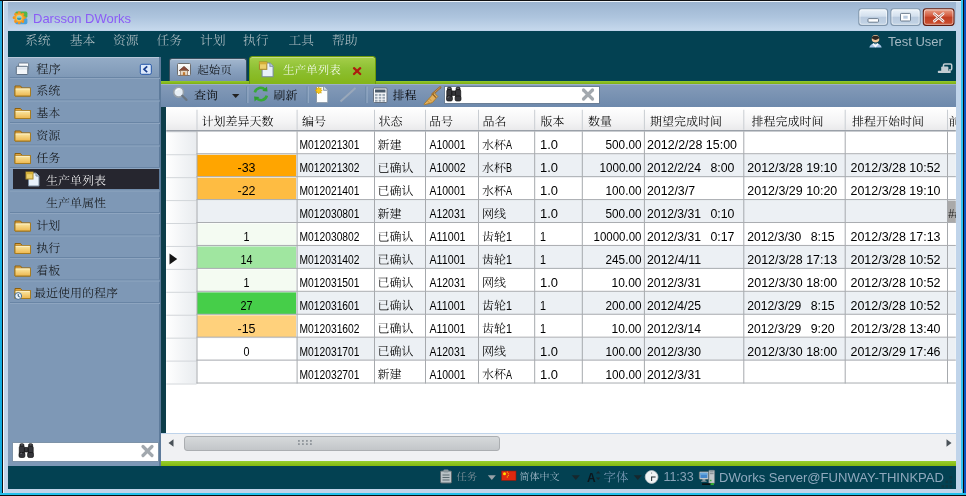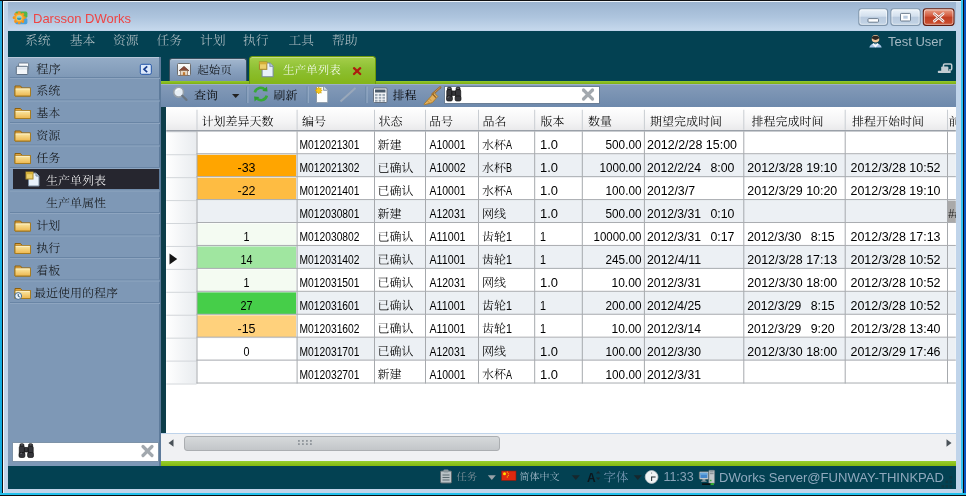--- a/index.html
+++ b/index.html
@@ -5,21 +5,21 @@
 #stage{position:relative;width:966px;height:496px;}
 .abs{position:absolute;}
 #ov{position:absolute;left:0;top:0;z-index:40;}
 .frame{z-index:50;}
 </style></head><body>
 <div id="stage">
 
 <div class="abs" style="left:0;top:0;width:966px;height:496px;background:#bed3ea;"></div>
 
 <div class="abs" style="left:3.6px;top:2.2px;width:957.7px;height:28.3px;background:linear-gradient(#9cb4d0,#aec5de 55%,#c5d8ec);"></div>
-<div class="abs" style="left:33px;top:11px;z-index:20;font-size:13px;color:#ef4444;">Darsson DWorks</div>
+<div class="abs" style="left:33px;top:11px;z-index:20;font-size:13px;color:#8b5cf6;">Darsson DWorks</div>
 
 <div class="abs" style="left:8.3px;top:30.5px;width:947.5px;height:50.5px;background:#034152;"></div>
 
 <div class="abs" style="left:161px;top:81px;width:794.8px;height:3.2px;background:linear-gradient(#93c92e,#7fae10);"></div>
 <div class="abs" style="left:161px;top:84.2px;width:794.8px;height:23.1px;background:linear-gradient(#8299b8,#7e96b5 25%,#6d89ac);border-top:1px solid #9db0c8;box-sizing:border-box;"></div>
 <div class="abs" style="left:161px;top:107.3px;width:794.8px;height:326.2px;background:#ffffff;"></div>
 <div class="abs" style="left:161px;top:107.3px;width:5.3px;height:326.2px;background:#0d3d4a;"></div>
 <div class="abs" style="left:161px;top:433.5px;width:794.8px;height:27.8px;background:#f0f1f3;"></div>
 <div class="abs" style="left:161px;top:461.3px;width:794.8px;height:4.7px;background:linear-gradient(#97ce2e,#84b80e);"></div>
 

